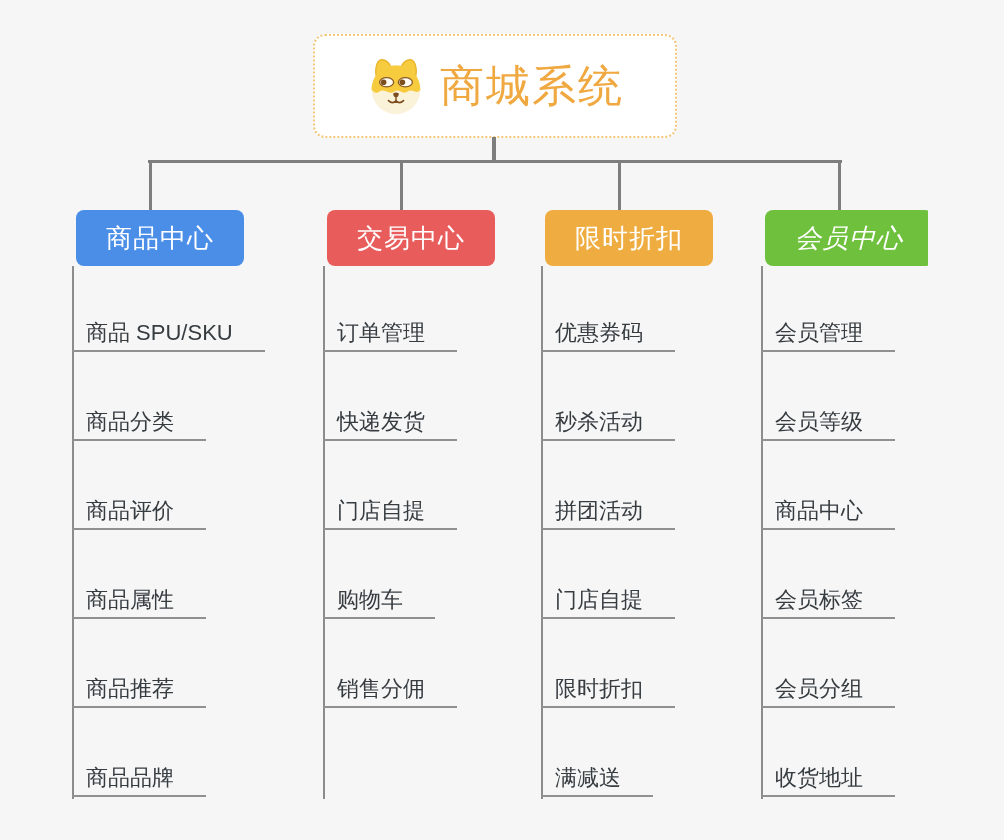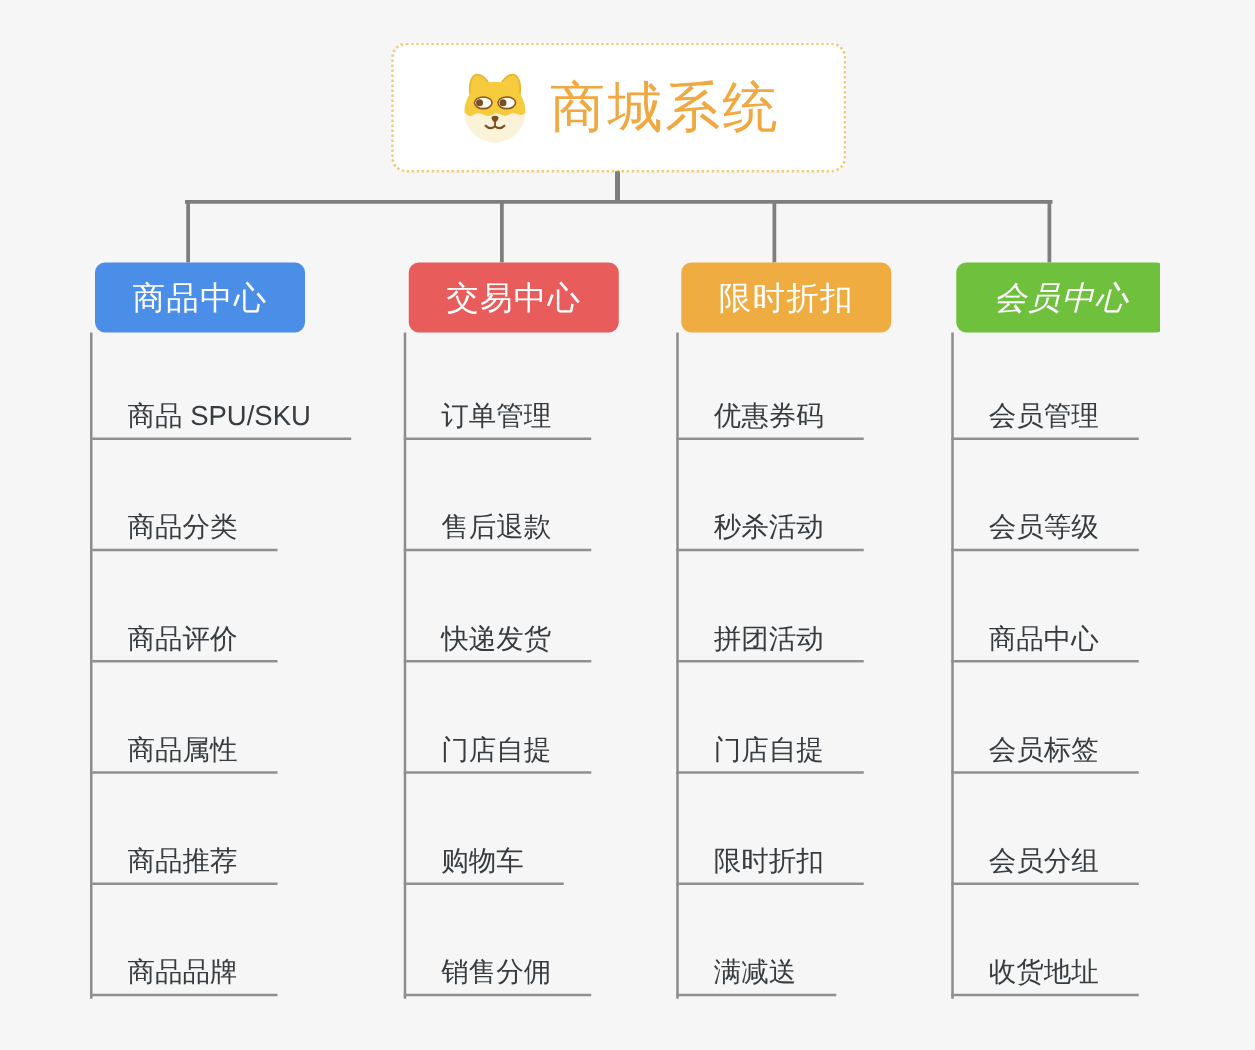--- a/index.html
+++ b/index.html
@@ -25,21 +25,21 @@
   .branch{position:absolute;top:210px;width:188px;}
   .branch-1{left:56px;} .branch-2{left:307px;} .branch-3{left:525px;} .branch-4{left:745px;}
   .branch-node{
     height:56px;border-radius:8px;display:flex;align-items:center;justify-content:center;
     color:#FFFFFF;font-size:26px;letter-spacing:1px;margin-left:20px;
   }
   .col-line{position:absolute;left:16px;top:56px;width:2px;height:533px;background:#8C8C8C;}
   .items{position:absolute;left:16px;top:56px;margin:0;padding:0;list-style:none;}
   .item{
     box-sizing:border-box;height:89px;width:max-content;
-    padding-left:30px;padding-right:32px;
+    padding-left:14px;padding-right:32px;
     border-bottom:2px solid #909090;
     display:flex;align-items:flex-end;
   }
   .item:first-child{height:86px;}
   .item-label{font-size:22px;color:#373C41;line-height:1;padding-bottom:6px;white-space:nowrap;}
 </style>
 </head>
 <body>
 
 <div class="stage">
@@ -98,23 +98,20 @@
       <div class="branch branch-2">
     <div class="branch-node" style="background: rgb(232, 93, 92);">
       <span class="branch-label">交易中心</span>
     </div>
     <div class="col-line"></div>
     <ul class="items">
           <li class="item">
     <span class="item-label">订单管理</span>
   </li>
           <li class="item">
-    <span class="item-label">售后退款</span>
-  </li>
-          <li class="item">
     <span class="item-label">快递发货</span>
   </li>
           <li class="item">
     <span class="item-label">门店自提</span>
   </li>
           <li class="item">
     <span class="item-label">购物车</span>
   </li>
           <li class="item">
     <span class="item-label">销售分佣</span>

